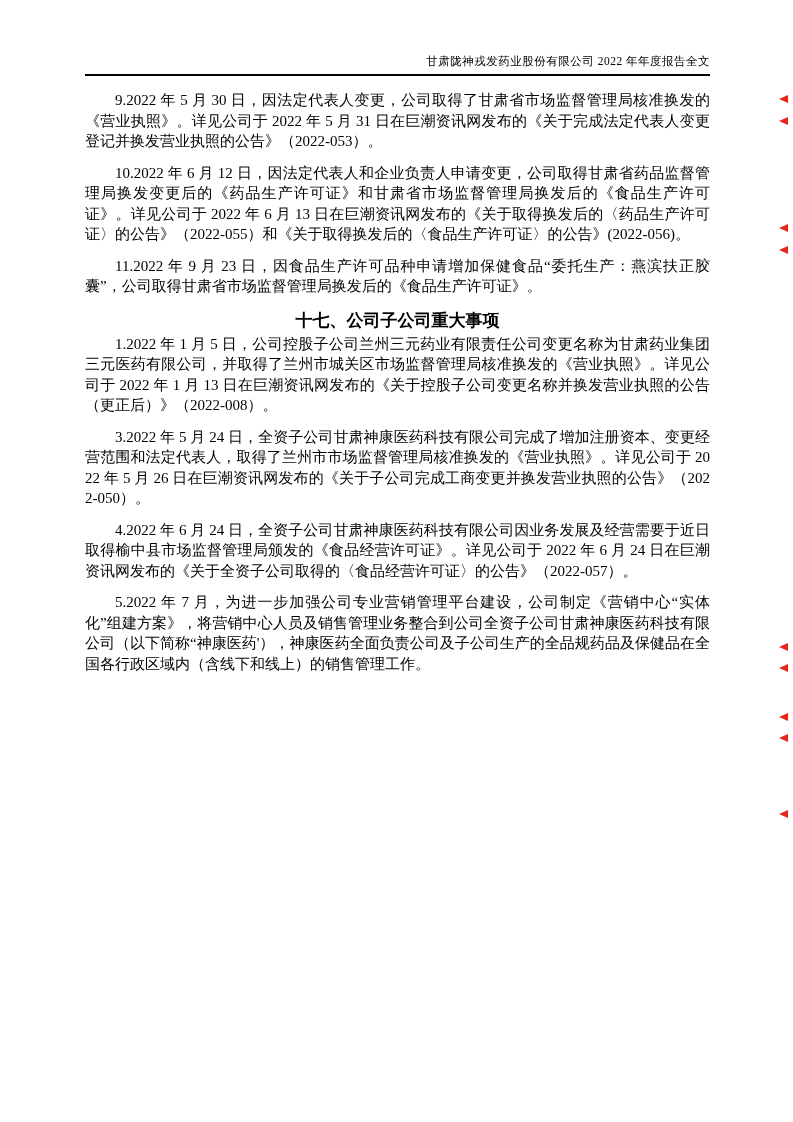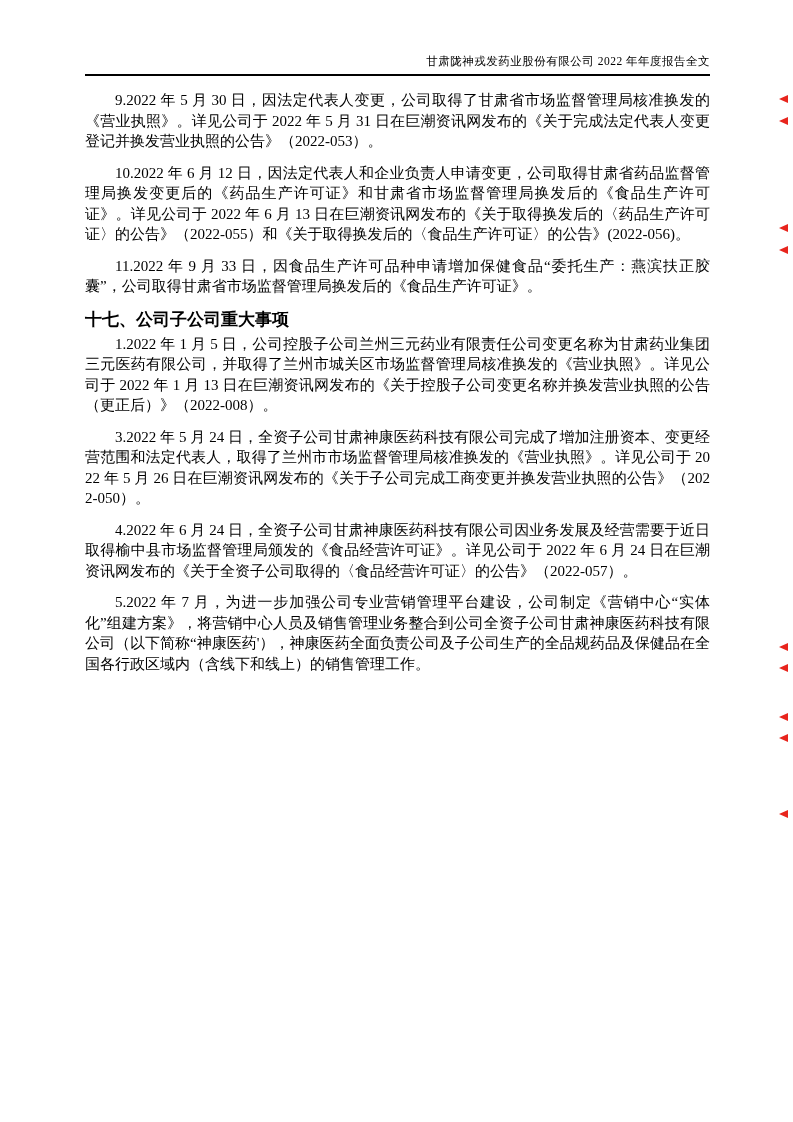--- a/index.html
+++ b/index.html
@@ -36,21 +36,22 @@
     text-justify:inter-ideograph;
     text-indent:30px;
     word-break:break-all;
     font-family:Liberation Serif, serif;
   }
   .section-heading{
     margin:5px 0 0 0;
     font-size:17px;
     font-weight:bold;
     line-height:26px;
-    font-family:Liberation Mono, monospace;
+    font-family:Liberation Sans, sans-serif;
+    text-align:center;
   }
   .applicability{
     margin:15px 0 11px 0;
     font-size:13.5px;
     line-height:17px;
   }
   .applicability .cb{
     font-family:"DejaVu Sans","Liberation Sans",sans-serif;
     font-size:13px;
     margin-right:1px;
@@ -77,21 +78,21 @@
 
 <div class="page">
 
   <div class="header">甘肃陇神戎发药业股份有限公司 2022 年年度报告全文</div>
   <div class="header-rule"></div>
 
   <div class="content">
 
     <p class="para">9.2022 年 5 月 30 日，因法定代表人变更，公司取得了甘肃省市场监督管理局核准换发的《营业执照》。详见公司于 2022 年 5 月 31 日在巨潮资讯网发布的《关于完成法定代表人变更登记并换发营业执照的公告》（2022-053）。</p>
     <p class="para">10.2022 年 6 月 12 日，因法定代表人和企业负责人申请变更，公司取得甘肃省药品监督管理局换发变更后的《药品生产许可证》和甘肃省市场监督管理局换发后的《食品生产许可证》。详见公司于 2022 年 6 月 13 日在巨潮资讯网发布的《关于取得换发后的〈药品生产许可证〉的公告》（2022-055）和《关于取得换发后的〈食品生产许可证〉的公告》(2022-056)。</p>
-    <p class="para">11.2022 年 9 月 33 日，因食品生产许可品种申请增加保健食品“委托生产：燕滨扶正胶囊”，公司取得甘肃省市场监督管理局换发后的《食品生产许可证》。</p>
+    <p class="para">11.2022 年 9 月 23 日，因食品生产许可品种申请增加保健食品“委托生产：燕滨扶正胶囊”，公司取得甘肃省市场监督管理局换发后的《食品生产许可证》。</p>
 
     <h2 class="section-heading">十七、公司子公司重大事项</h2>
 
 
     <p class="para">1.2022 年 1 月 5 日，公司控股子公司兰州三元药业有限责任公司变更名称为甘肃药业集团三元医药有限公司，并取得了兰州市城关区市场监督管理局核准换发的《营业执照》。详见公司于 2022 年 1 月 13 日在巨潮资讯网发布的《关于控股子公司变更名称并换发营业执照的公告（更正后）》（2022-008）。</p>
     <p class="para">3.2022 年 5 月 24 日，全资子公司甘肃神康医药科技有限公司完成了增加注册资本、变更经营范围和法定代表人，取得了兰州市市场监督管理局核准换发的《营业执照》。详见公司于 2022 年 5 月 26 日在巨潮资讯网发布的《关于子公司完成工商变更并换发营业执照的公告》（2022-050）。</p>
     <p class="para">4.2022 年 6 月 24 日，全资子公司甘肃神康医药科技有限公司因业务发展及经营需要于近日取得榆中县市场监督管理局颁发的《食品经营许可证》。详见公司于 2022 年 6 月 24 日在巨潮资讯网发布的《关于全资子公司取得的〈食品经营许可证〉的公告》（2022-057）。</p>
     <p class="para">5.2022 年 7 月，为进一步加强公司专业营销管理平台建设，公司制定《营销中心“实体化”组建方案》，将营销中心人员及销售管理业务整合到公司全资子公司甘肃神康医药科技有限公司（以下简称“神康医药'），神康医药全面负责公司及子公司生产的全品规药品及保健品在全国各行政区域内（含线下和线上）的销售管理工作。</p>
 
   </div>

